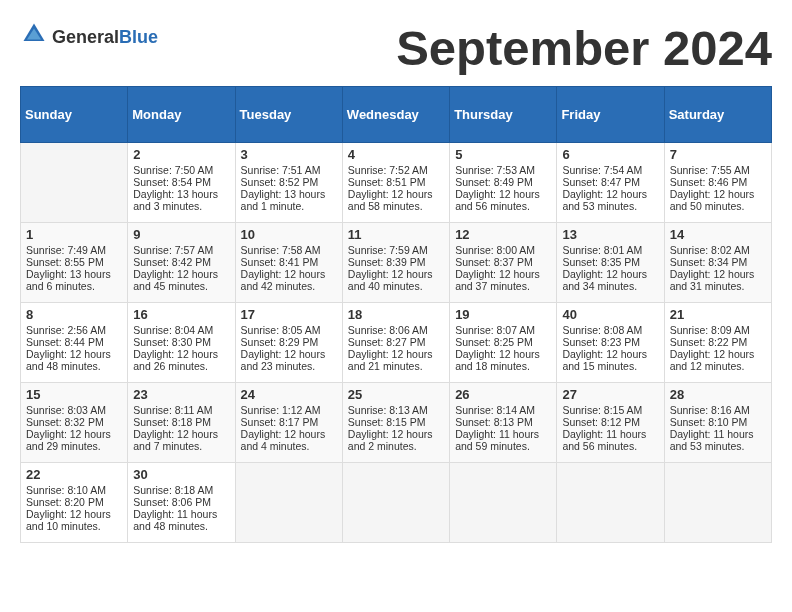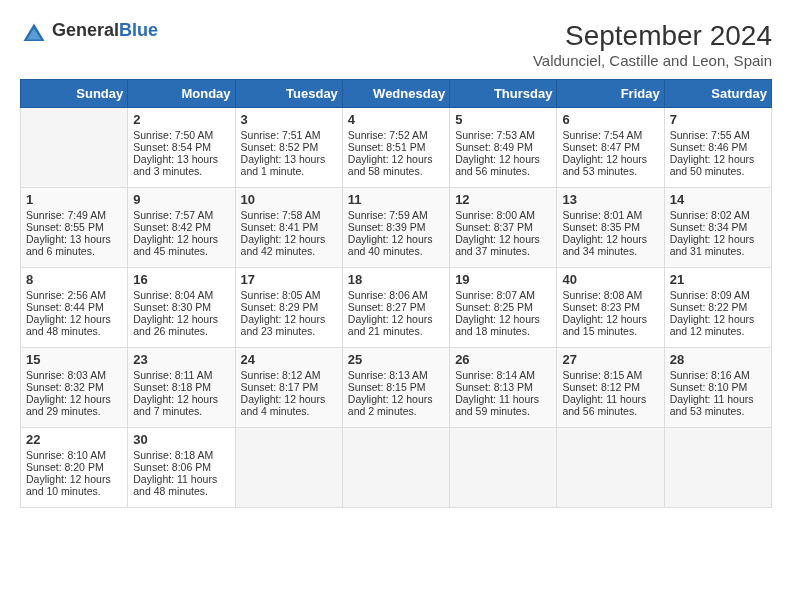--- a/index.html
+++ b/index.html
@@ -11,60 +11,60 @@
       padding: 20px;
     }
     .header-area {
       display: flex;
       justify-content: space-between;
       align-items: flex-start;
       margin-bottom: 10px;
     }
     .logo {
       display: flex;
-      align-items: flex-start;
+      align-items: flex-end;
       gap: 4px;
     }
     .logo-text-general {
       font-size: 18px;
       font-weight: bold;
       color: #333;
     }
     .logo-text-blue {
       font-size: 18px;
       font-weight: bold;
       color: #2a6db5;
     }
     .logo-icon {
       width: 28px;
       height: 28px;
     }
     .title-area {
       text-align: right;
     }
     .month-title {
-      font-size: 28px;
-      font-weight: normal;
+      font-size: 49px;
+      font-weight: bold;
       color: #333;
     }
     .location-title {
       font-size: 15px;
       color: #555;
     }
     .calendar-table {
       width: 100%;
       border-collapse: collapse;
       border: 1px solid #ccc;
     }
     .calendar-table th {
       background-color: #2a6db5;
       color: #fff;
-      padding: 6px 4px;
+      padding: 20px 4px;
       font-size: 13px;
-      text-align: right;
+      text-align: left;
       border: 1px solid #1f5a9a;
     }
     .calendar-table td {
       vertical-align: top;
       border: 1px solid #ddd;
       padding: 4px 5px;
       font-size: 10.5px;
       color: #333;
       background: #fff;
       min-width: 100px;
@@ -91,21 +91,20 @@
     <svg class="logo-icon" viewBox="0 0 40 40" xmlns="http://www.w3.org/2000/svg">
       <polygon points="20,5 35,30 5,30" fill="#2a6db5"></polygon>
       <polygon points="20,12 30,28 10,28" fill="#5a9fd4"></polygon>
     </svg>
     <div>
       <span class="logo-text-general">General</span><span class="logo-text-blue">Blue</span>
     </div>
   </div>
   <div class="title-area">
     <div class="month-title">September 2024</div>
-    <div class="location-title">Valdunciel, Castille and Leon, Spain</div>
   </div>
 </div>
 
 <table class="calendar-table">
   <thead>
     <tr>
       <th>Sunday</th>
       <th>Monday</th>
       <th>Tuesday</th>
       <th>Wednesday</th>
@@ -250,21 +249,21 @@
           <div>Daylight: 12 hours and 29 minutes.</div>
         </td>
         <td>
           <span class="day-num">23</span>
           <div>Sunrise: 8:11 AM</div>
           <div>Sunset: 8:18 PM</div>
           <div>Daylight: 12 hours and 7 minutes.</div>
         </td>
         <td>
           <span class="day-num">24</span>
-          <div>Sunrise: 8:12 AM</div>
+          <div>Sunrise: 1:12 AM</div>
           <div>Sunset: 8:17 PM</div>
           <div>Daylight: 12 hours and 4 minutes.</div>
         </td>
         <td>
           <span class="day-num">25</span>
           <div>Sunrise: 8:13 AM</div>
           <div>Sunset: 8:15 PM</div>
           <div>Daylight: 12 hours and 2 minutes.</div>
         </td>
         <td>

